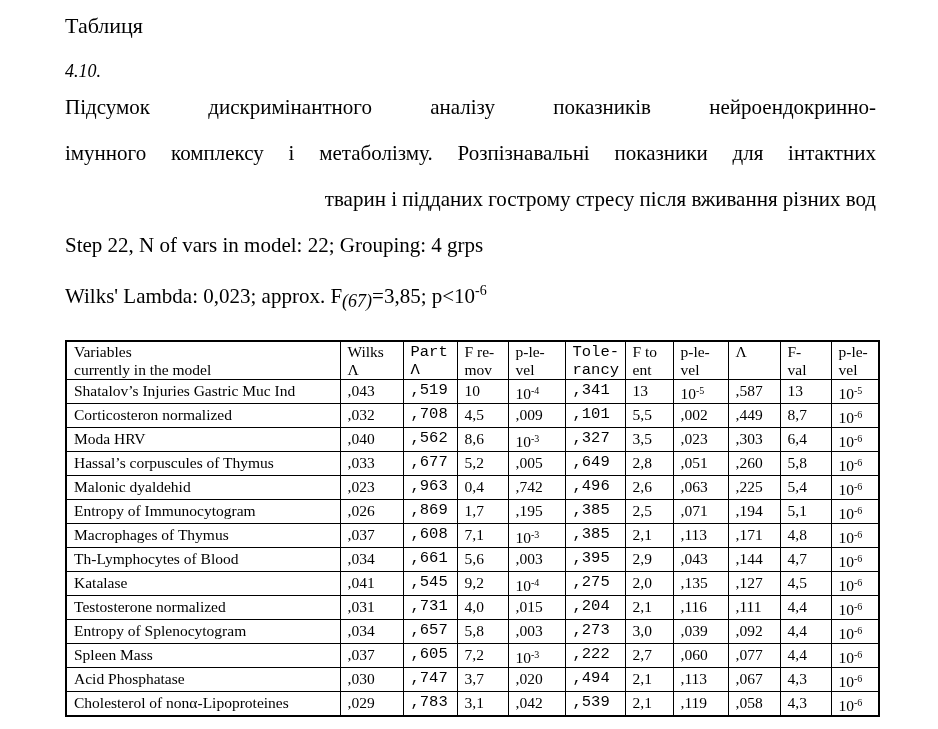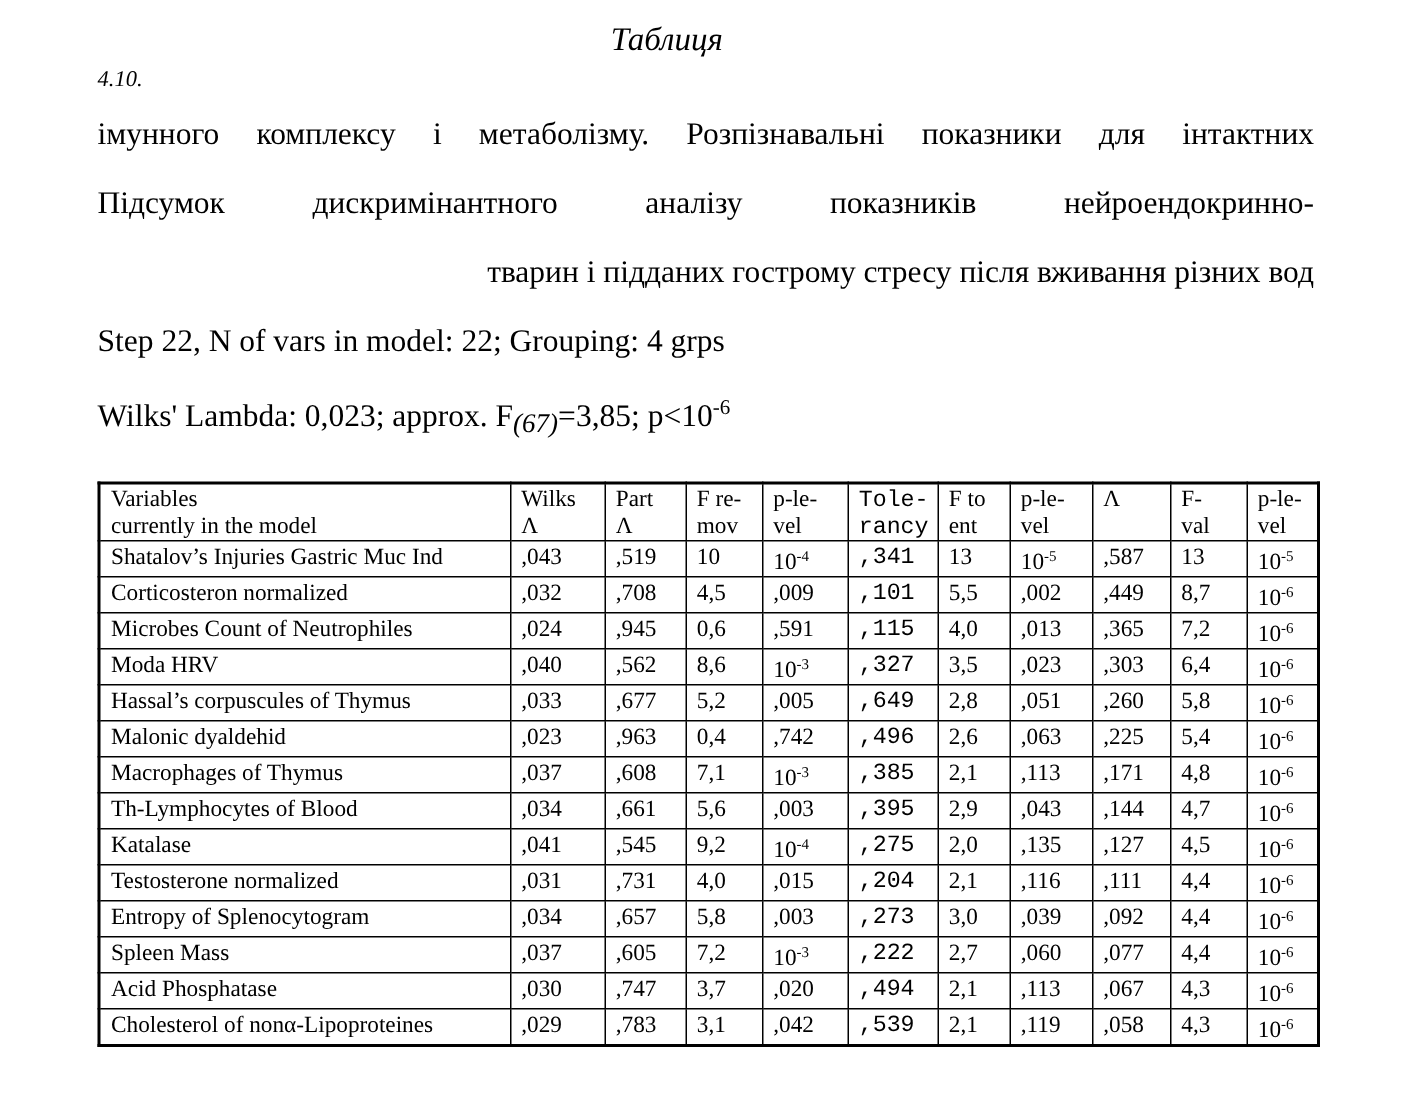--- a/index.html
+++ b/index.html
@@ -14,29 +14,29 @@
   }
   .page {
     position: relative;
     width: 938px;
     height: 729px;
     padding: 0 62px 0 65px;
     box-sizing: border-box;
   }
   .caption-label-line {
     margin-top: 12px;
-    text-align: center;
+    text-align: left;
     padding-right: 52px;
-    font-style: italic;
     font-size: 22px;
     line-height: 28px;
   }
   .caption-number-line {
+    margin-top: 18px;
     font-style: italic;
-    font-size: 15px;
+    font-size: 18px;
     line-height: 26px;
   }
   .caption-text {
     margin-top: 0;
     font-size: 21px;
     line-height: 46px;
   }
   .caption-text .jline {
     text-align: justify;
     text-align-last: justify;
@@ -85,21 +85,21 @@
     line-height: 19px;
     padding-top: 1px;
   }
   table.results td sup {
     font-size: 10px;
     vertical-align: 5px;
     letter-spacing: 0;
   }
   .c0 { width: 274px; }
   .c1 { width: 63px; }
-  .c2 { width: 54px; }
+  .c2 { width: 54px; font-family: Liberation Mono, monospace; }
   .c3 { width: 51px; }
   .c4 { width: 57px; }
   .c5 { width: 60px; font-family: Liberation Mono, monospace; }
   .c6 { width: 48px; }
   .c7 { width: 55px; }
   .c8 { width: 52px; }
   .c9 { width: 51px; }
   .c10 { width: 48px; }
 </style>
 </head>
@@ -107,22 +107,22 @@
 
 <div class="page">
 
   <div class="caption-label-line">
     <span>Таблиця</span>
   </div>
 
   <div class="caption-number-line">4.10.</div>
 
   <div class="caption-text">
+    <div class="jline">Підсумок дискримінантного аналізу показників нейроендокринно-</div>
     <div class="jline">імунного комплексу і метаболізму. Розпізнавальні показники для інтактних</div>
-    <div class="jline">Підсумок дискримінантного аналізу показників нейроендокринно-</div>
     <div class="lline">тварин і підданих гострому стресу після вживання різних вод</div>
   </div>
 
   <div class="stat-line">Step 22, N of vars in model: 22; Grouping: 4 grps</div>
 
   <div class="stat-line">
     <span>Wilks' Lambda: 0,023; approx. F</span><sub>(67)</sub><span>=3,85; p&lt;10</span><sup>-6</sup>
   </div>
 
   <table class="results">
@@ -194,33 +194,20 @@
           <td class="c3">4,5</td>
           <td class="c4">,009</td>
           <td class="c5">,101</td>
           <td class="c6">5,5</td>
           <td class="c7">,002</td>
           <td class="c8">,449</td>
           <td class="c9">8,7</td>
           <td class="c10">10<sup>-6</sup></td>
         </tr>
         <tr>
-          <td class="c0">Microbes Count of Neutrophiles</td>
-          <td class="c1">,024</td>
-          <td class="c2">,945</td>
-          <td class="c3">0,6</td>
-          <td class="c4">,591</td>
-          <td class="c5">,115</td>
-          <td class="c6">4,0</td>
-          <td class="c7">,013</td>
-          <td class="c8">,365</td>
-          <td class="c9">7,2</td>
-          <td class="c10">10<sup>-6</sup></td>
-        </tr>
-        <tr>
           <td class="c0">Moda HRV</td>
           <td class="c1">,040</td>
           <td class="c2">,562</td>
           <td class="c3">8,6</td>
           <td class="c4">10<sup>-3</sup></td>
           <td class="c5">,327</td>
           <td class="c6">3,5</td>
           <td class="c7">,023</td>
           <td class="c8">,303</td>
           <td class="c9">6,4</td>
@@ -246,20 +233,33 @@
           <td class="c3">0,4</td>
           <td class="c4">,742</td>
           <td class="c5">,496</td>
           <td class="c6">2,6</td>
           <td class="c7">,063</td>
           <td class="c8">,225</td>
           <td class="c9">5,4</td>
           <td class="c10">10<sup>-6</sup></td>
         </tr>
         <tr>
+          <td class="c0">Entropy of Immunocytogram</td>
+          <td class="c1">,026</td>
+          <td class="c2">,869</td>
+          <td class="c3">1,7</td>
+          <td class="c4">,195</td>
+          <td class="c5">,385</td>
+          <td class="c6">2,5</td>
+          <td class="c7">,071</td>
+          <td class="c8">,194</td>
+          <td class="c9">5,1</td>
+          <td class="c10">10<sup>-6</sup></td>
+        </tr>
+        <tr>
           <td class="c0">Macrophages of Thymus</td>
           <td class="c1">,037</td>
           <td class="c2">,608</td>
           <td class="c3">7,1</td>
           <td class="c4">10<sup>-3</sup></td>
           <td class="c5">,385</td>
           <td class="c6">2,1</td>
           <td class="c7">,113</td>
           <td class="c8">,171</td>
           <td class="c9">4,8</td>

